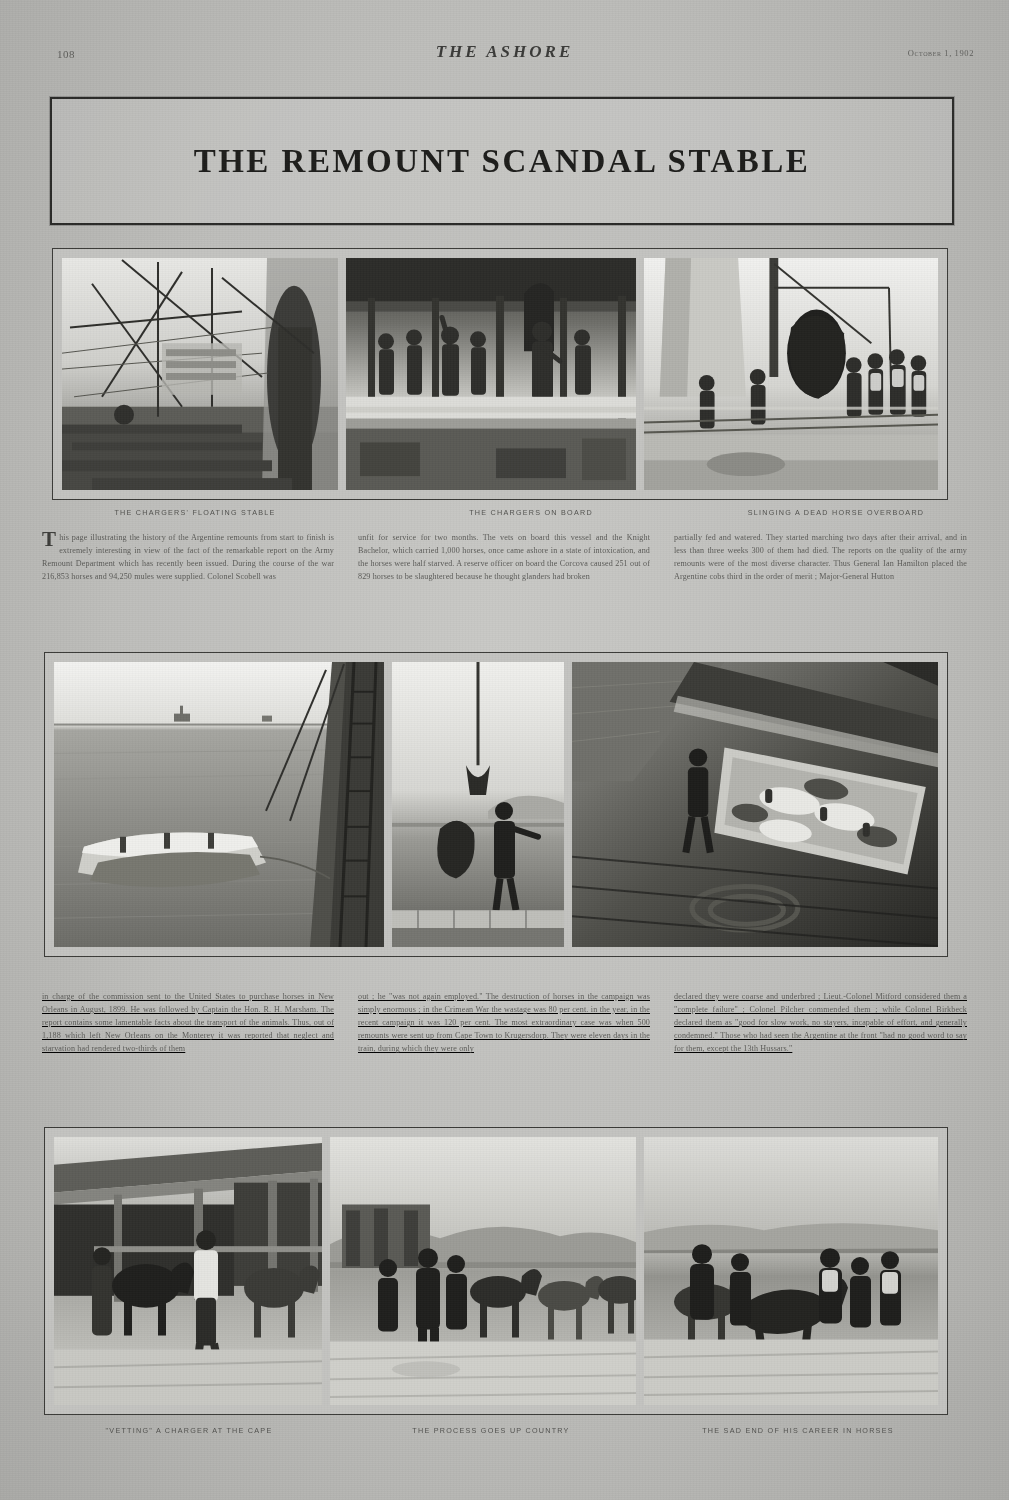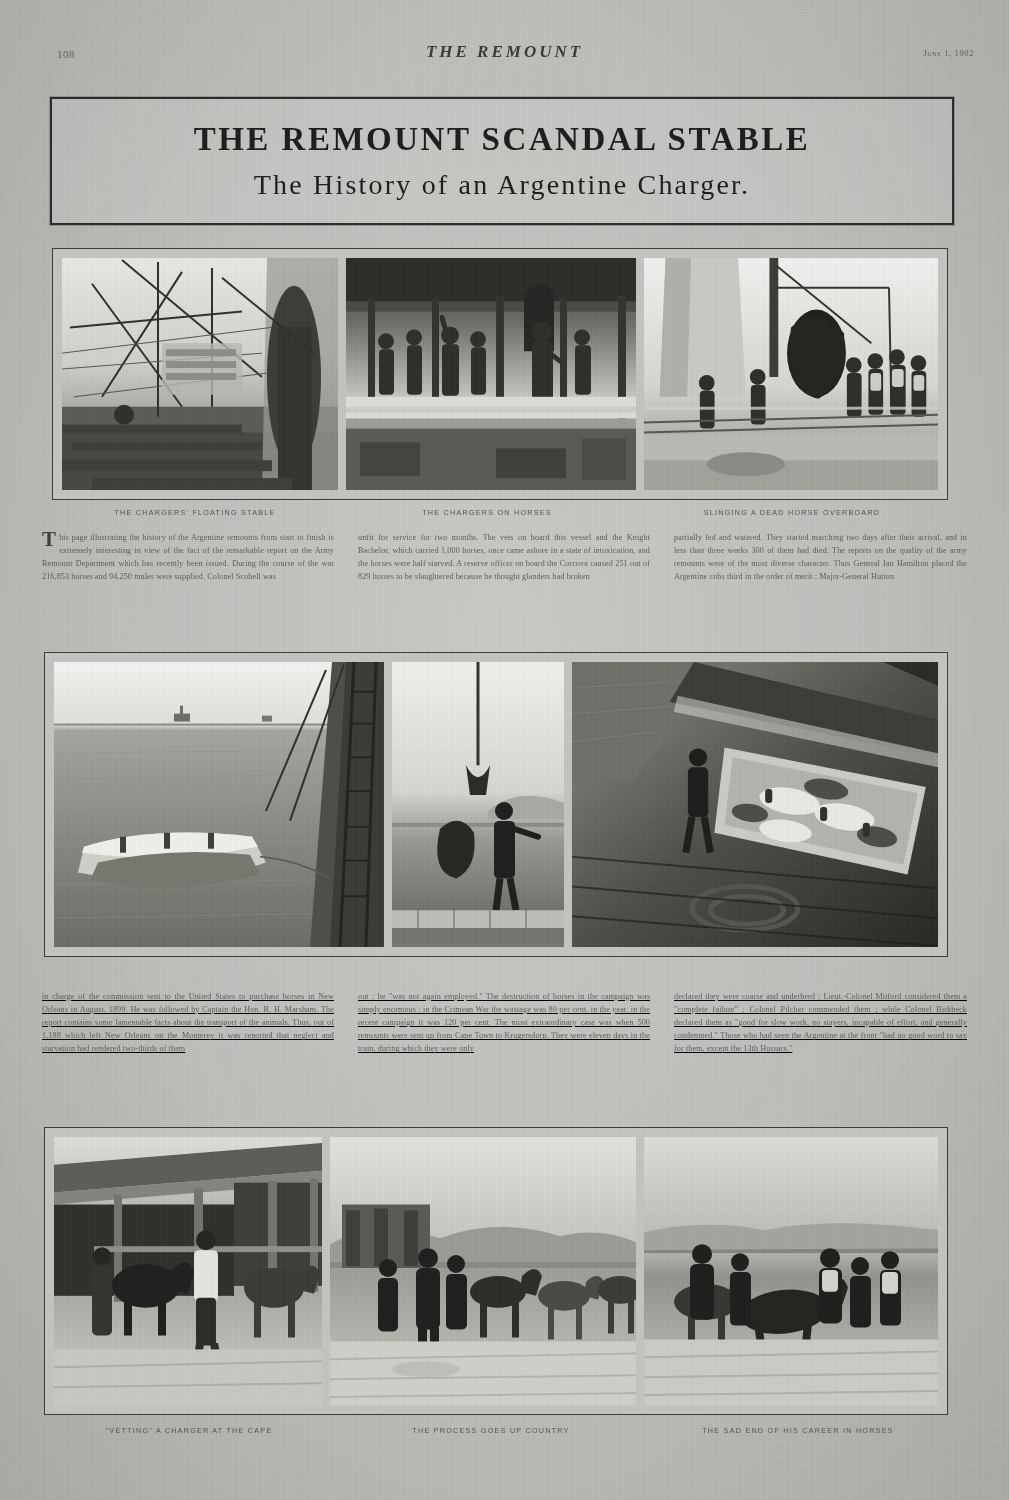--- a/index.html
+++ b/index.html
@@ -97,28 +97,27 @@
   }
 </style>
 </head>
 <body>
 
 <div class="page">
   <div class="sheet">
 
     <div class="runhead">
       <div class="folio">108</div>
-      <div class="masthead">THE REMOUNT</div>
-      <div class="issuedate">June 1, 1902</div>
+      <div class="masthead">THE ASHORE</div>
+      <div class="issuedate">October 1, 1902</div>
     </div>
 
     <div class="titlebox">
       <div class="inner">
         <div class="title-main">THE REMOUNT SCANDAL STABLE</div>
-        <div class="title-sub">The History of an Argentine Charger.</div>
       </div>
     </div>
 
     <div class="plate" style="left:52px;top:248px;width:896px;height:252px;">
       <div class="row">
 
         <div class="ph" style="flex:0 0 276px;">
           <svg viewBox="0 0 276 234" width="100%" height="100%" preserveAspectRatio="none">
             <defs>
               <linearGradient id="g1" x1="0" y1="0" x2="0" y2="1">
@@ -275,23 +274,23 @@
 
             <rect y="178" width="300" height="56" fill="#b9b9b4"></rect>
             <rect y="204" width="300" height="30" fill="#a2a29d"></rect>
             <ellipse cx="104" cy="208" rx="40" ry="12" fill="#8b8b86"></ellipse>
             <rect x="0" y="150" width="300" height="3" fill="#cfcfcb" opacity=".8"></rect>
           </svg>
         </div>
       </div>
     </div>
 
-    <div class="capstrip" style="left:52px;top:508px;width:896px;">
+    <div class="capstrip" style="left:52px;top:508px;width:896px;gap:44px;">
       <div class="cap" style="flex:0 0 286px;">THE CHARGERS' FLOATING STABLE</div>
-      <div class="cap" style="flex:0 0 298px;">THE CHARGERS ON HORSES</div>
+      <div class="cap" style="flex:0 0 298px;">THE CHARGERS ON BOARD</div>
       <div class="cap" style="flex:1 1 auto;">SLINGING A DEAD HORSE OVERBOARD</div>
     </div>
 
     <div class="cols" style="left:42px;top:531px;width:925px;gap:24px;">
       <div class="col" style="flex:0 0 292px;">
         <span class="dropcap">T</span><span>his page illustrating the history of the Argentine remounts from start to finish is extremely interesting in view of the fact of the remarkable report on the Army Remount Department which has recently been issued. During the course of the war 216,853 horses and 94,250 mules were supplied. Colonel Scobell was</span>
       </div>
       <div class="col" style="flex:0 0 292px;">unfit for service for two months. The vets on board this vessel and the Knight Bachelor, which carried 1,000 horses, once came ashore in a state of intoxication, and the horses were half starved. A reserve officer on board the Corcova caused 251 out of 829 horses to be slaughtered because he thought glanders had broken</div>
       <div class="col" style="flex:1 1 auto;">partially fed and watered. They started marching two days after their arrival, and in less than three weeks 300 of them had died. The reports on the quality of the army remounts were of the most diverse character. Thus General Ian Hamilton placed the Argentine cobs third in the order of merit ; Major-General Hutton</div>
     </div>

